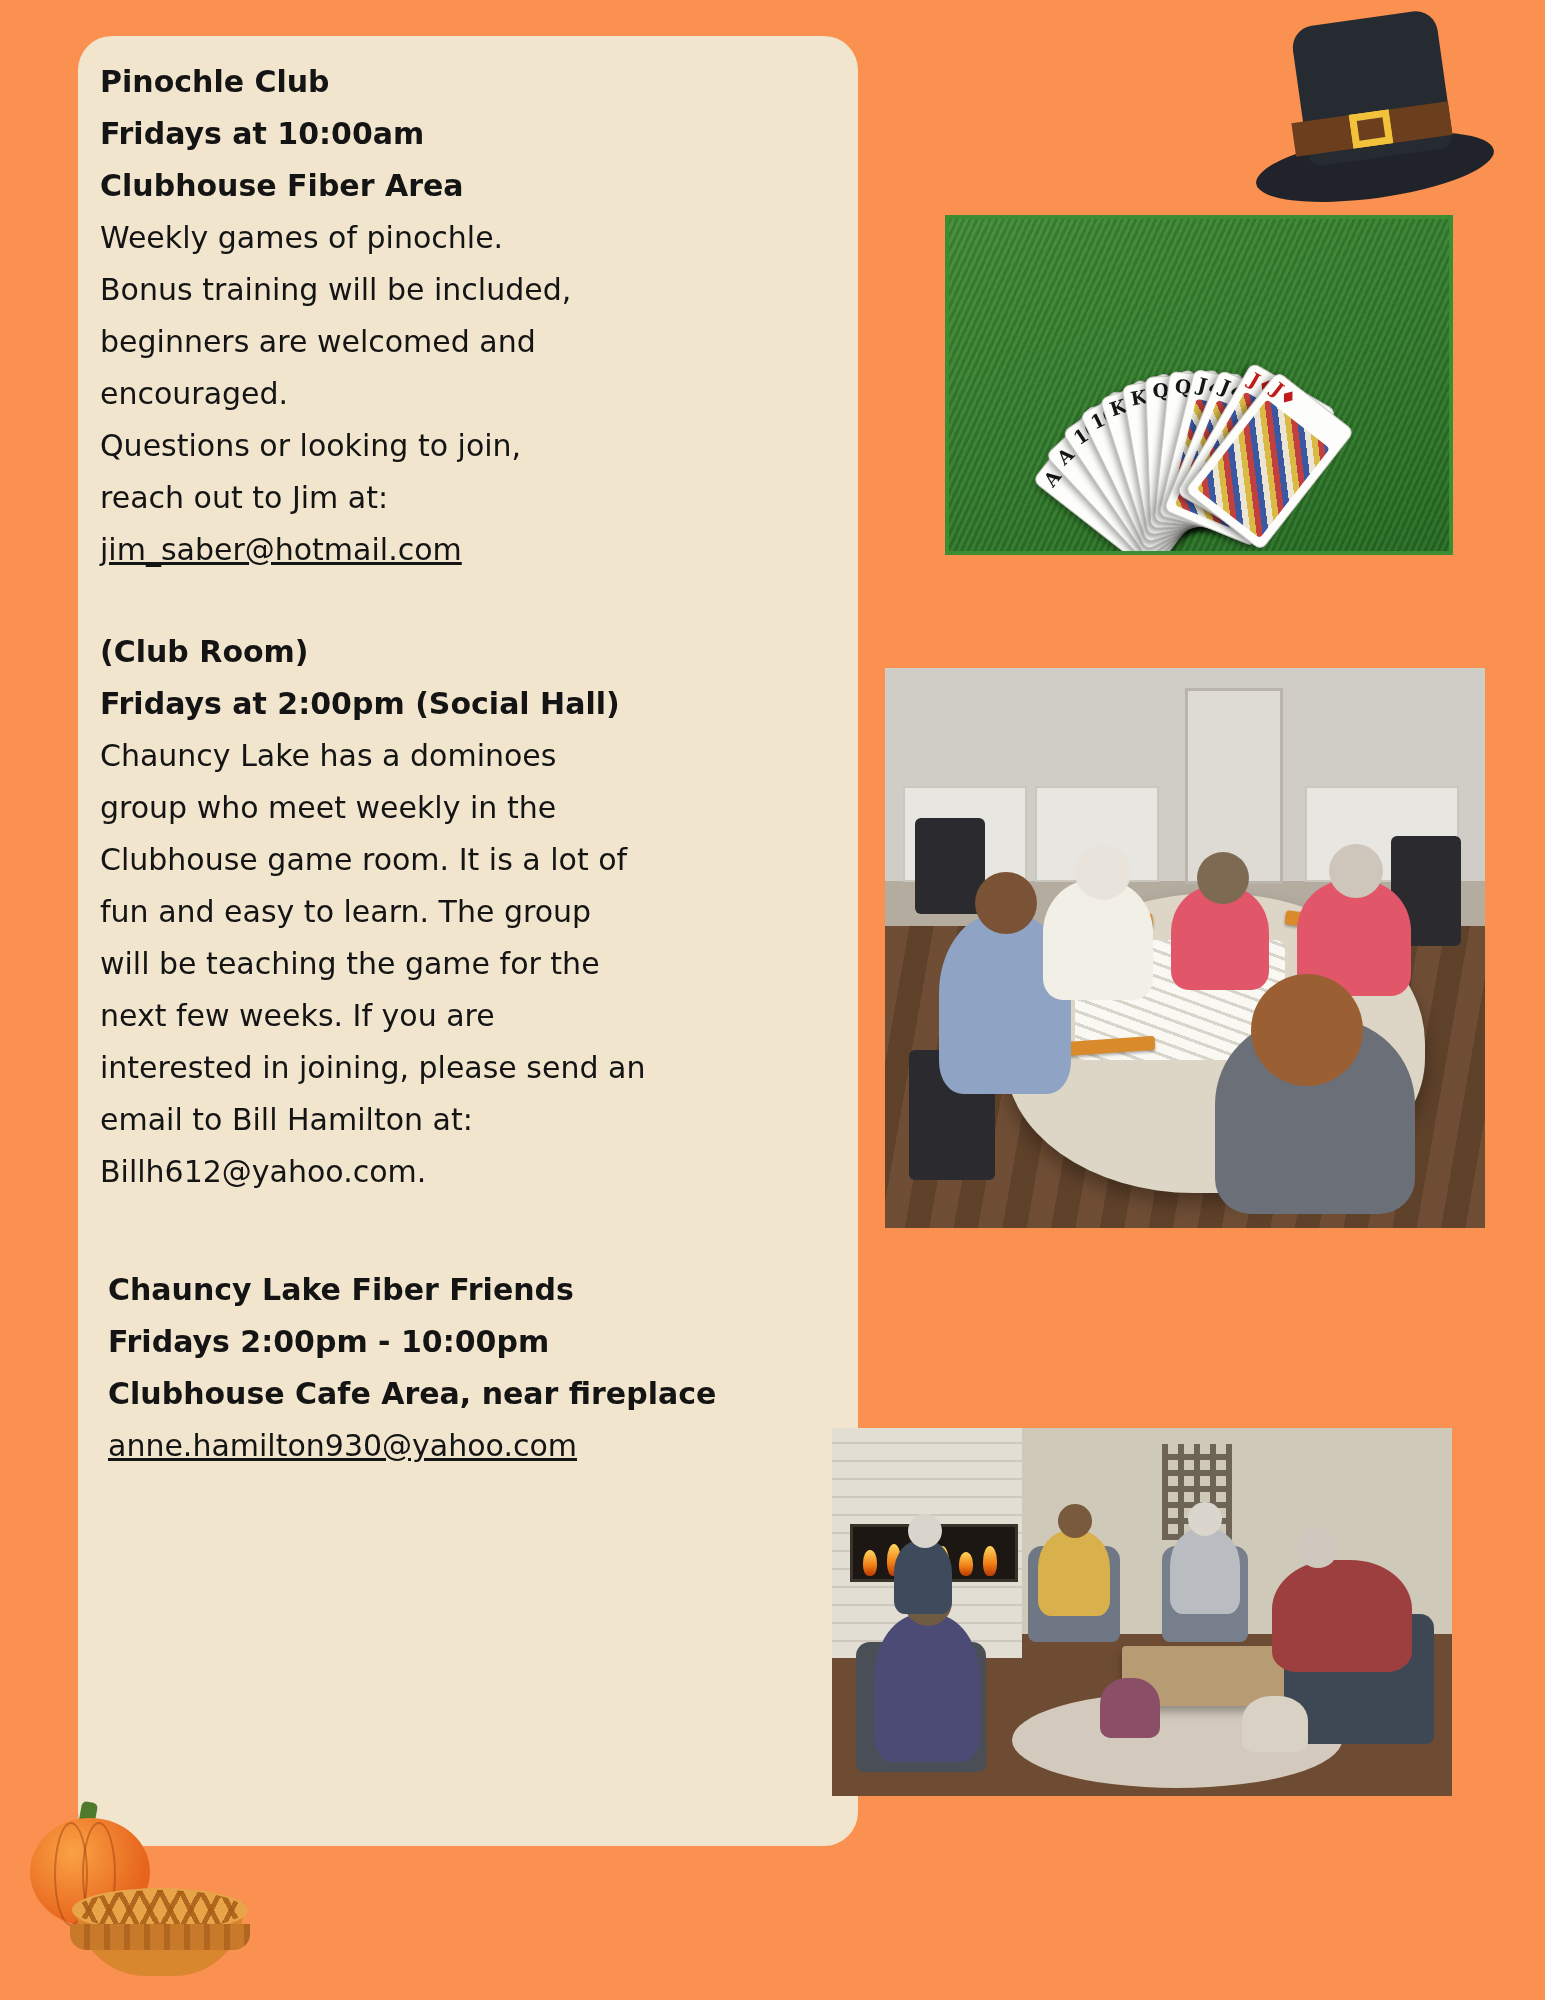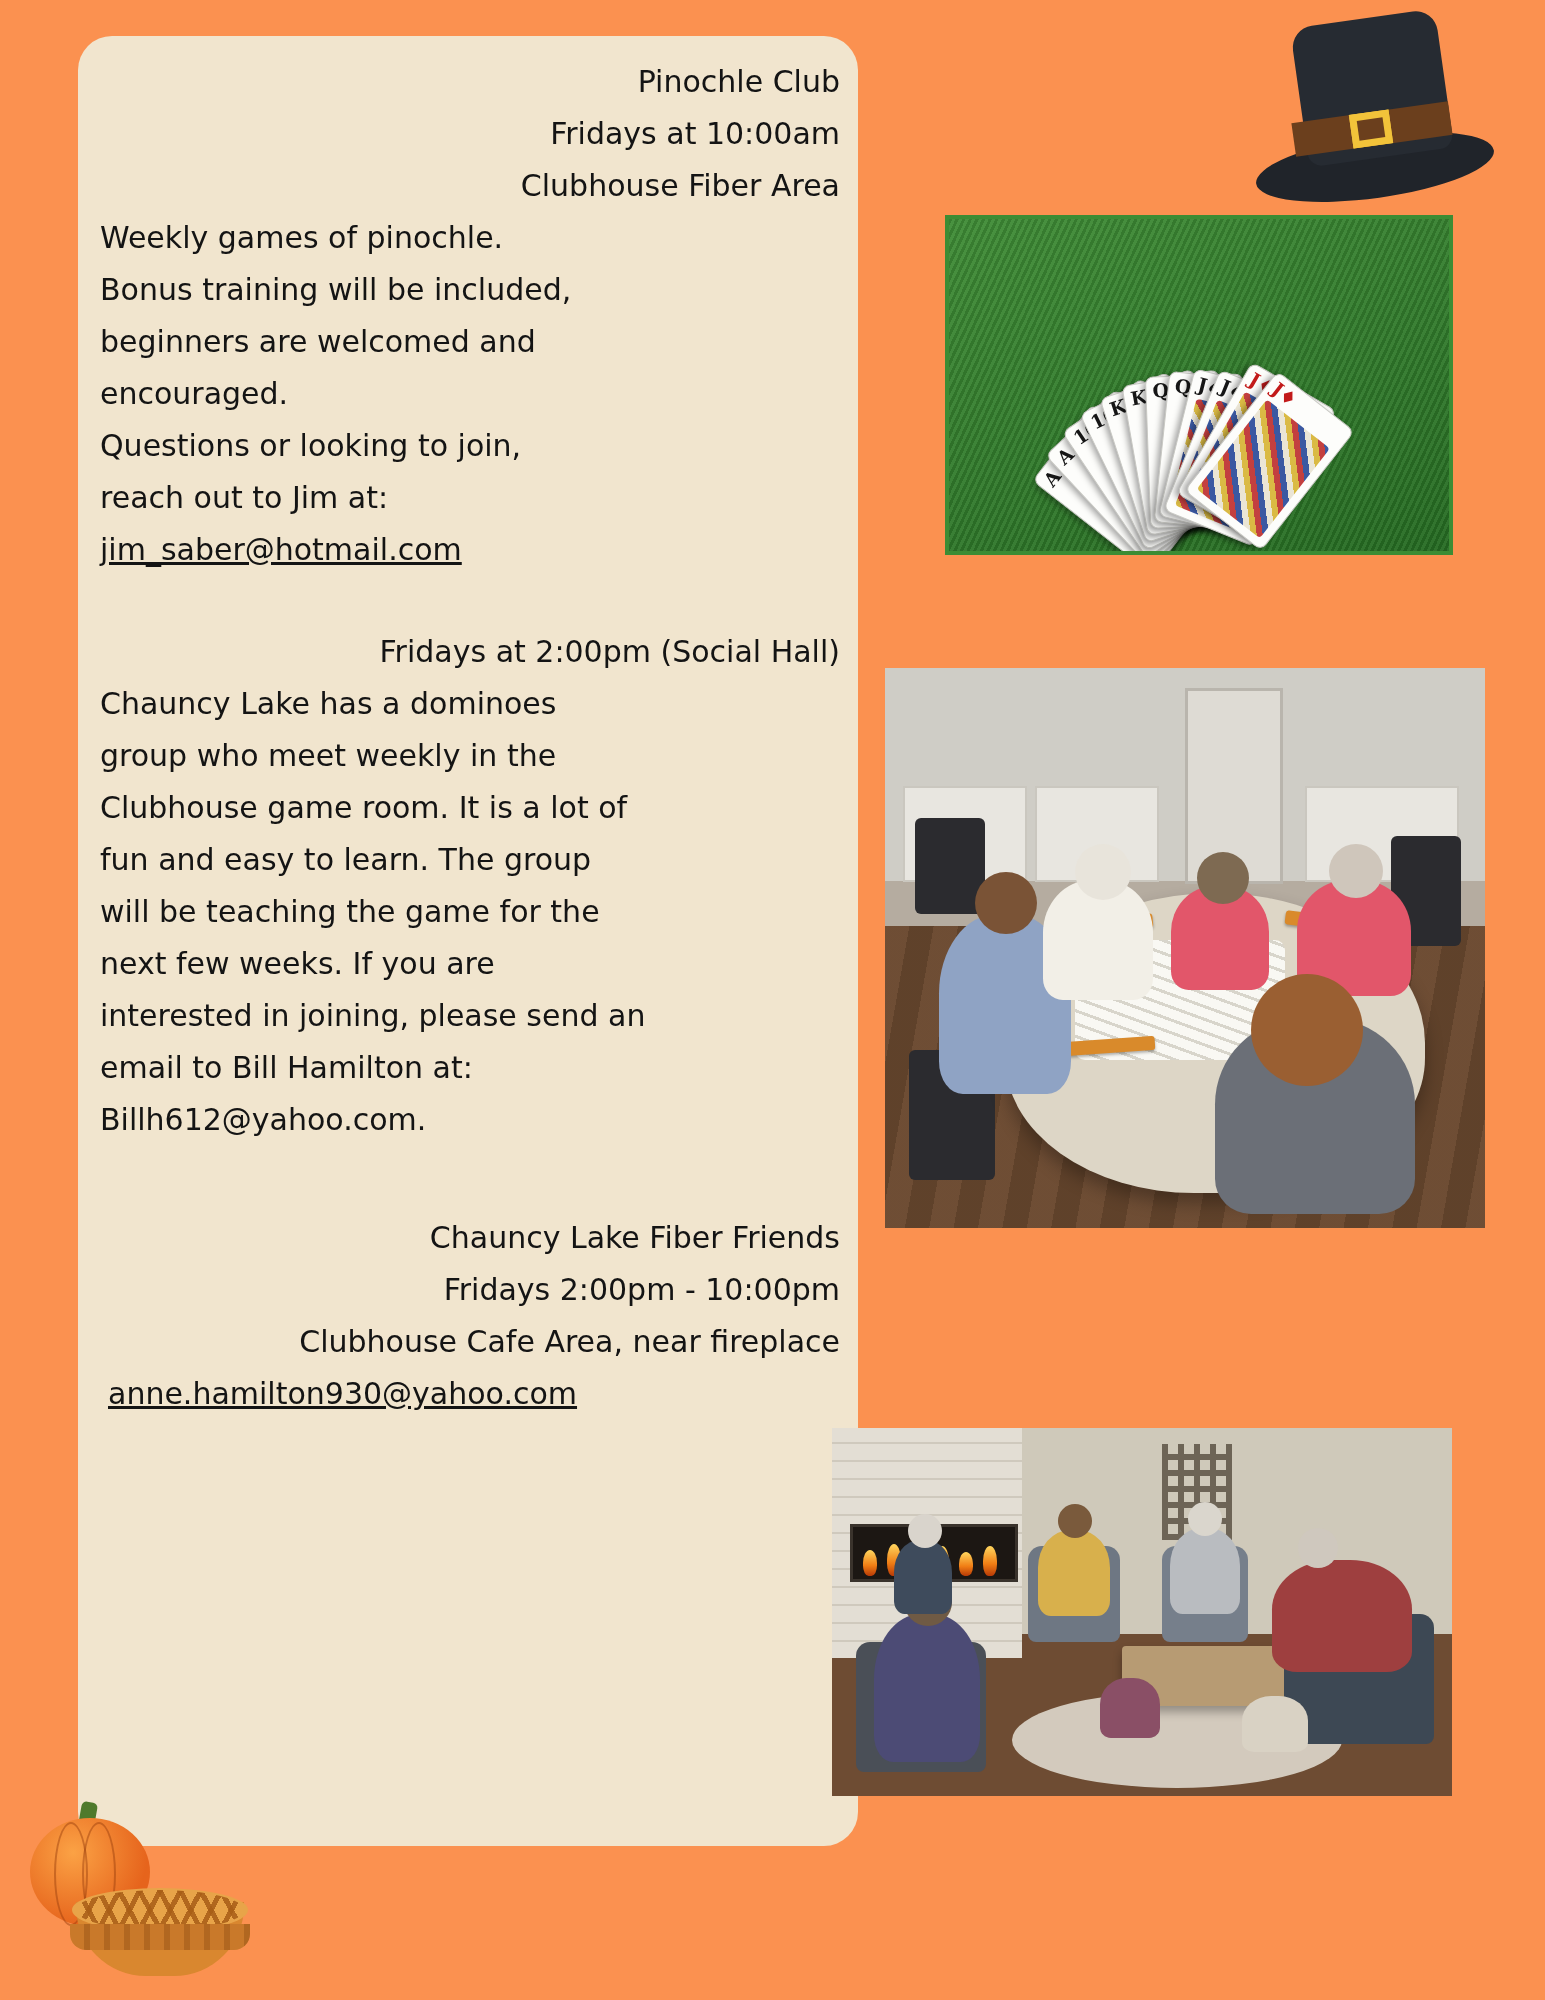--- a/index.html
+++ b/index.html
@@ -34,21 +34,21 @@
   }
 
   .block { margin-bottom: 0; }
 
   .line {
     font-size: 30px;
     line-height: 52px;
     color: #141414;
     white-space: pre-wrap;
   }
-  .line.bold { font-weight: normal; text-align: right; }
+  .line.bold { font-weight: bold; }
   .line.link { text-decoration: underline; }
 
   .para {
     font-size: 30px;
     line-height: 52px;
     color: #141414;
     white-space: pre-wrap;
   }
 
   .gap-lg { height: 50px; }
@@ -372,20 +372,21 @@
 beginners are welcomed and
 encouraged.
 Questions or looking to join,
 reach out to Jim at:</div>
     <div class="line link">jim_saber@hotmail.com</div>
   </div>
 
   <div class="gap-lg"></div>
 
   <div class="block">
+    <div class="line bold">(Club Room)</div>
     <div class="line bold">Fridays at 2:00pm (Social Hall)</div>
     <div class="para">Chauncy Lake has a dominoes
 group who meet weekly in the
 Clubhouse game room. It is a lot of
 fun and easy to learn. The group
 will be teaching the game for the
 next few weeks. If you are
 interested in joining, please send an
 email to Bill Hamilton at:
 Billh612@yahoo.com.</div>

